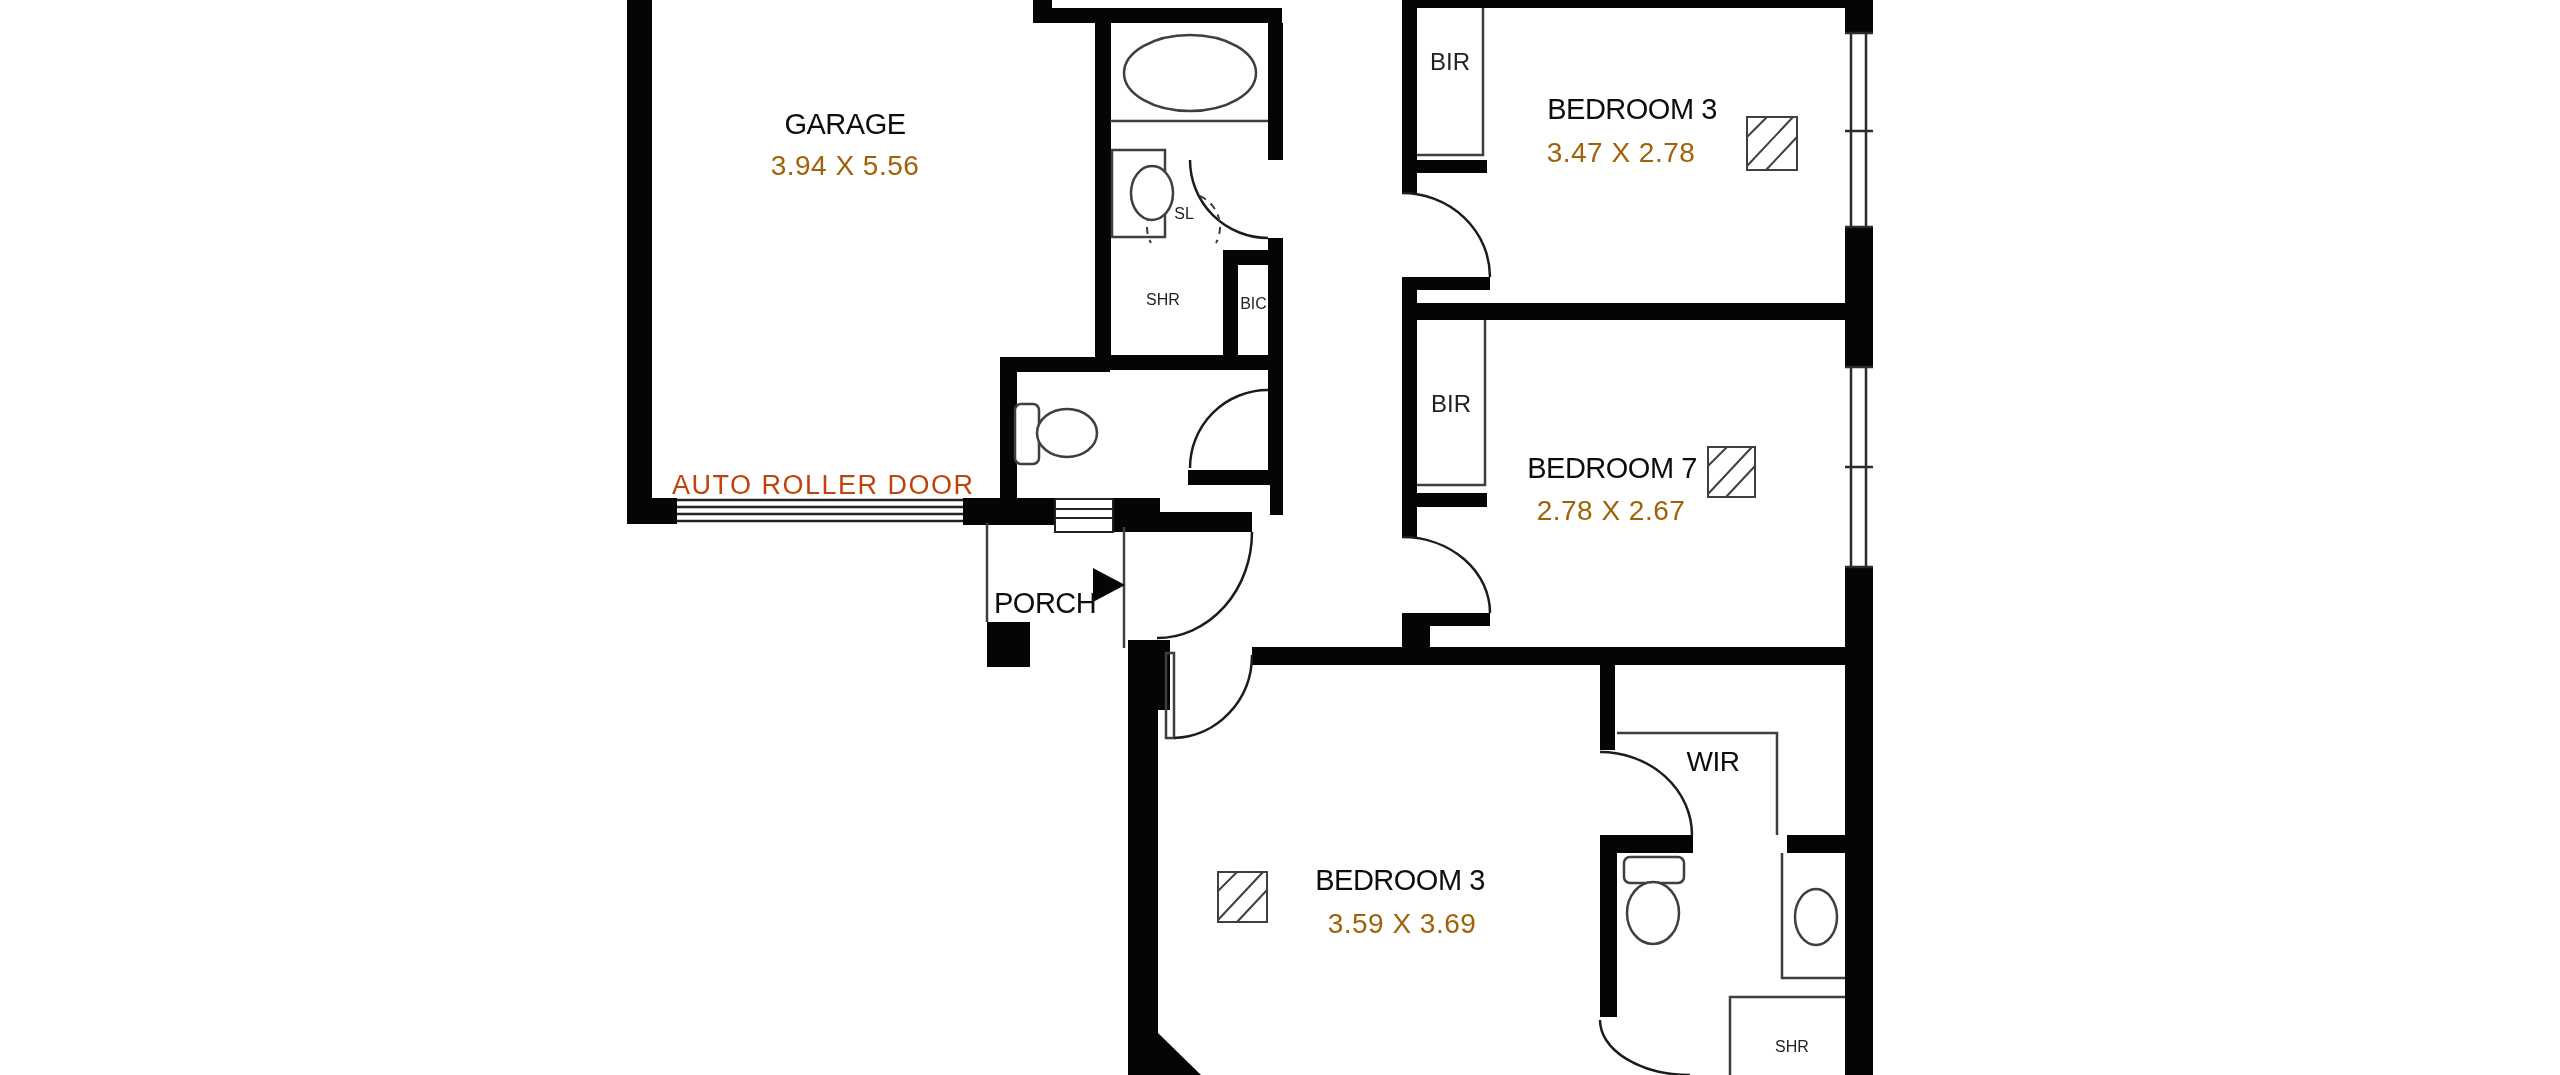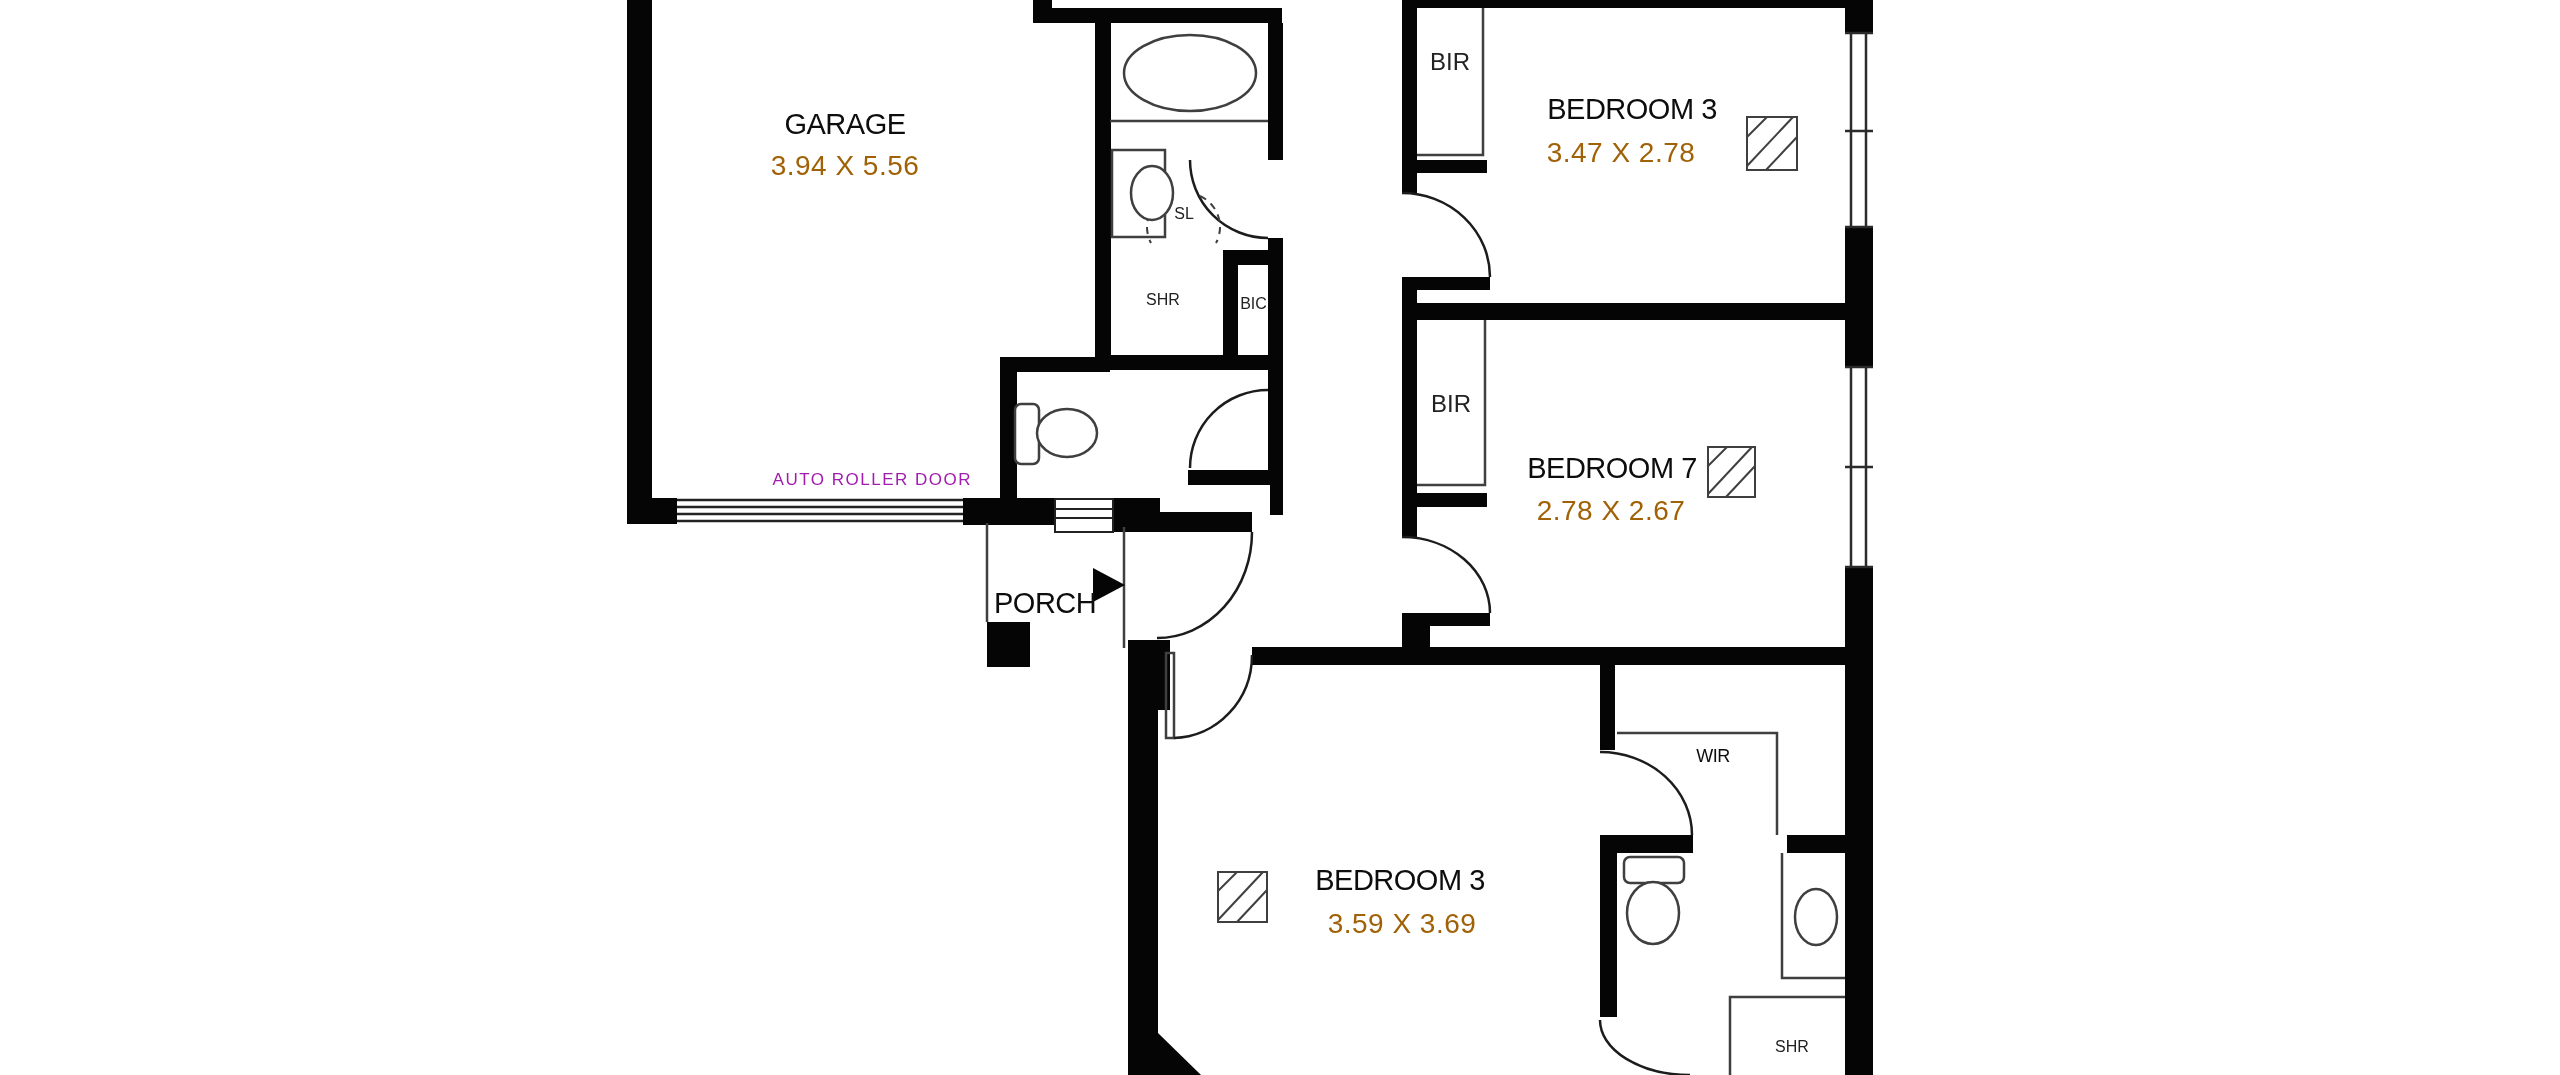--- a/index.html
+++ b/index.html
@@ -27,23 +27,23 @@
   .room-dims{
     font-size:28px;
     letter-spacing:0.5px;
     color:#a16207;
   }
   .small-label{
     font-size:16px;
     color:#222;
   }
   .ard-label{
-    font-size:17px;
+    font-size:27px;
     letter-spacing:1.5px;
-    color:#a21caf;
+    color:#c2410c;
     text-align:right;
   }
 </style>
 </head>
 <body>
 
 <div id="stage">
 
   <svg id="plan-svg" viewBox="0 0 2560 1075">
 
@@ -223,21 +223,21 @@
   <div class="label room-name" style="left:1527px;top:94px;width:210px;">BEDROOM 3</div>
   <div class="label room-dims" style="left:1521px;top:138px;width:200px;">3.47 X 2.78</div>
 
   <div class="label room-name" style="left:1507px;top:453px;width:210px;">BEDROOM 7</div>
   <div class="label room-dims" style="left:1511px;top:496px;width:200px;">2.78 X 2.67</div>
 
   <div class="label room-name" style="left:1295px;top:865px;width:210px;">BEDROOM 3</div>
   <div class="label room-dims" style="left:1302px;top:909px;width:200px;">3.59 X 3.69</div>
 
   <div class="label room-name" style="left:994px;top:568px;width:100px;text-align:left;margin-top:20px;">PORCH</div>
-  <div class="label room-name" style="left:1673px;top:747px;width:80px;font-size:18px;text-align:center;">WIR</div>
+  <div class="label room-name" style="left:1673px;top:747px;width:80px;font-size:28px;text-align:center;">WIR</div>
 
   <div class="label small-label" style="left:1420px;top:49px;width:60px;font-size:24px;">BIR</div>
   <div class="label small-label" style="left:1421px;top:391px;width:60px;font-size:24px;">BIR</div>
   <div class="label small-label" style="left:1133px;top:292px;width:60px;">SHR</div>
   <div class="label small-label" style="left:1226px;top:296px;width:55px;">BIC</div>
   <div class="label small-label" style="left:1164px;top:206px;width:40px;">SL</div>
   <div class="label small-label" style="left:1762px;top:1039px;width:60px;">SHR</div>
 
   <div class="label ard-label" style="left:672px;top:471px;width:300px;">AUTO ROLLER DOOR</div>
 

